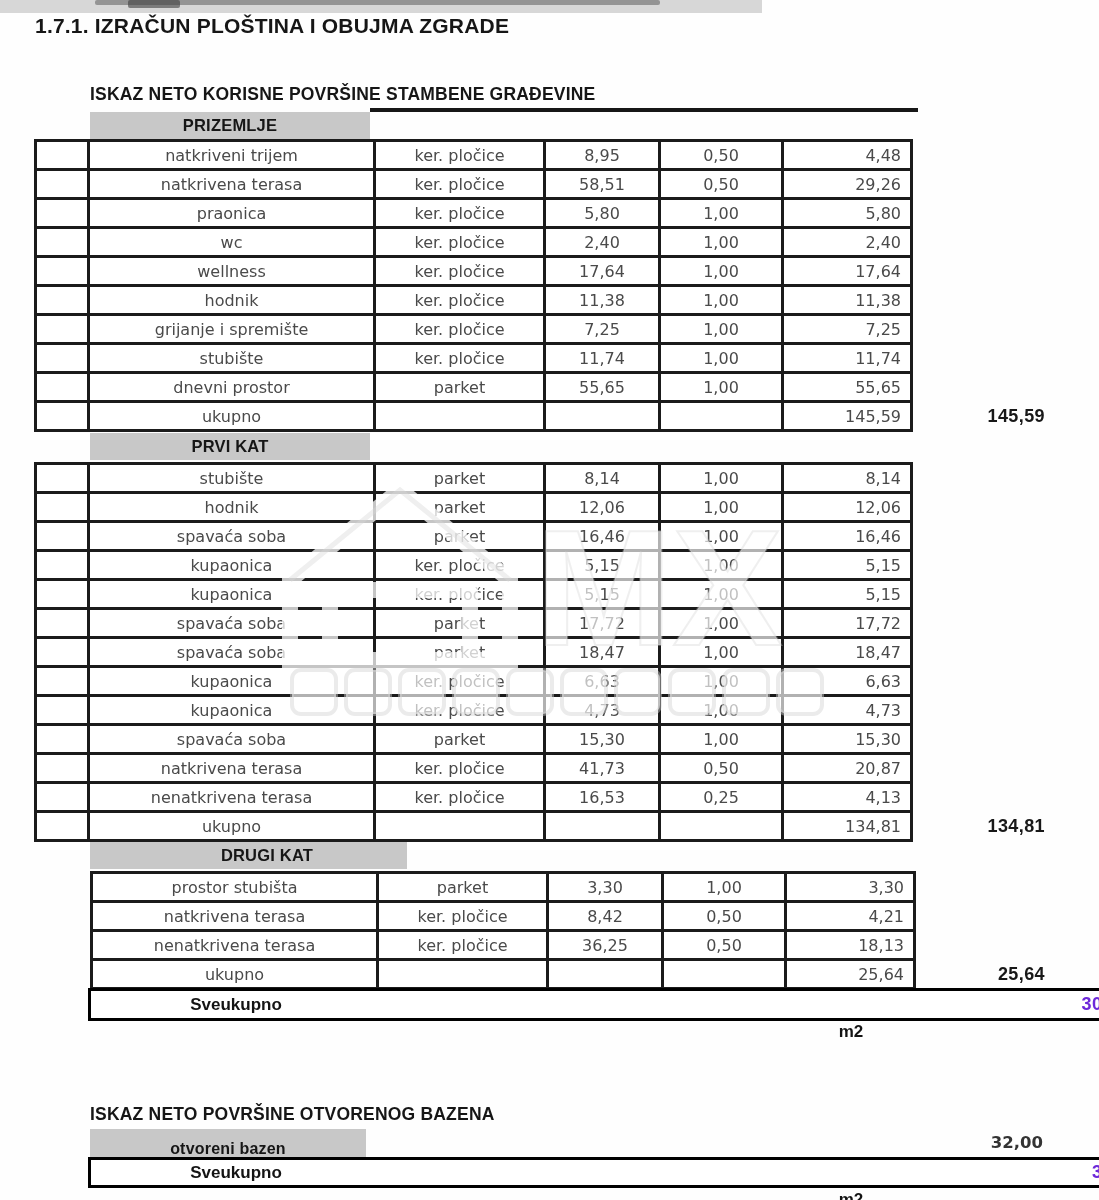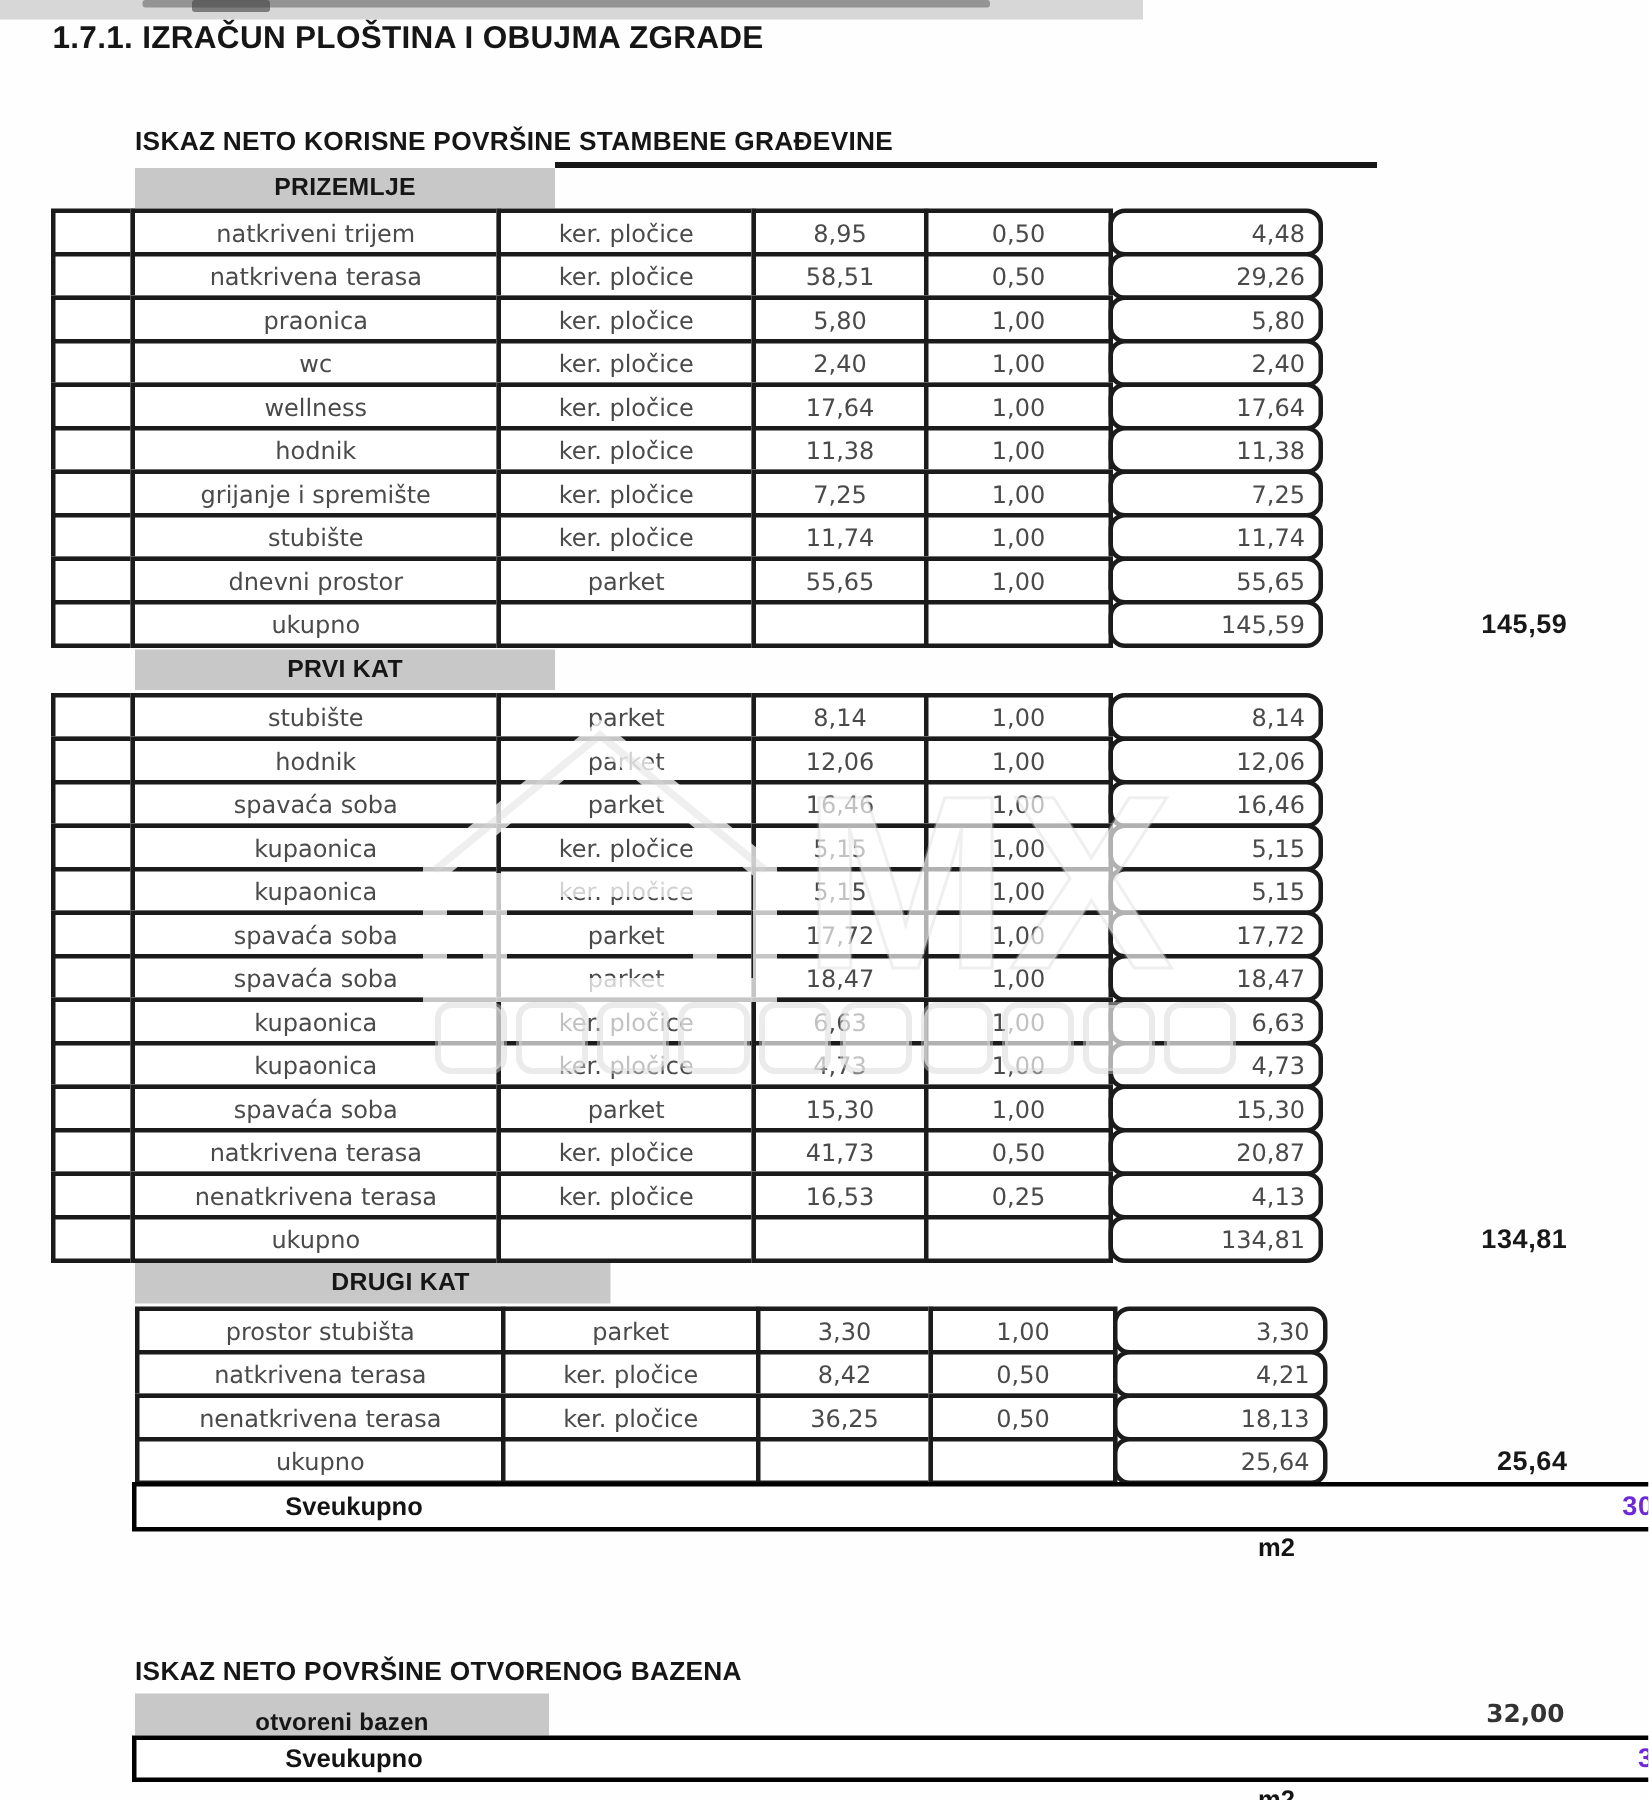--- a/index.html
+++ b/index.html
@@ -35,25 +35,25 @@
   .row{display:flex;height:32px;position:relative;}
   .row + .row{margin-top:-3px;}
   .cell{
     box-sizing:border-box;border:3px solid #1b1b1b;background:#fff;
     display:flex;align-items:center;justify-content:center;
     font-family:"DejaVu Sans", sans-serif;font-size:16px;color:#4a4a4a;
     white-space:nowrap;overflow:hidden;
   }
   .cell + .cell{margin-left:-3px;}
   .c-lead{width:56px;}
-  .c-label{width:247px;}
+  .c-label{width:289px;}
   .c-mat{width:173px;}
   .c-area{width:118px;}
   .c-coef{width:126px;}
-  .c-res{width:143px;justify-content:flex-end;padding-right:9px;border-radius:11px;}
+  .c-res{width:132px;justify-content:flex-end;padding-right:9px;}
 
   .outside-total{
     position:absolute;right:0;width:130px;text-align:right;
     font-size:18px;font-weight:bold;color:#181818;letter-spacing:.4px;
   }
   .grand-row{
     position:relative;box-sizing:border-box;margin-left:54px;width:1062px;height:33px;
     border:3px solid #000000;background:#fff;text-align:right;
   }
   .grand-row .g-label{

